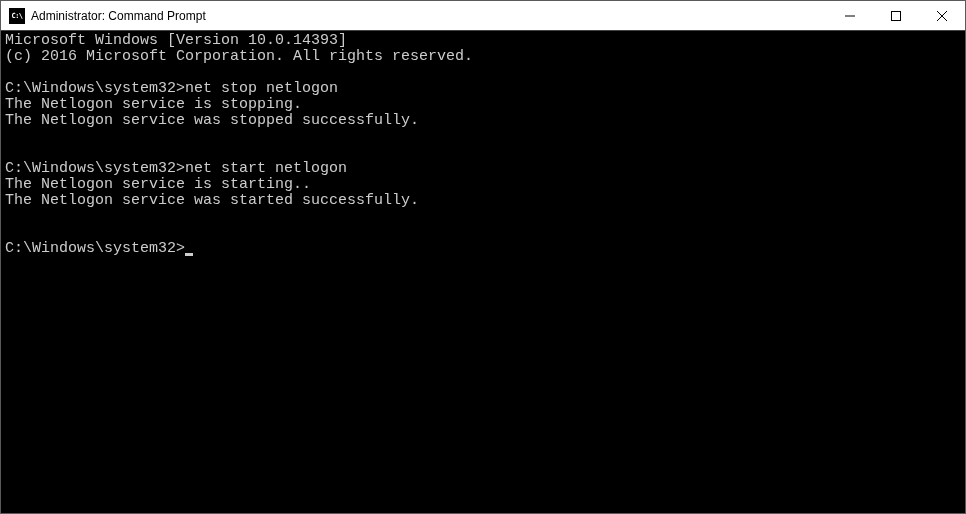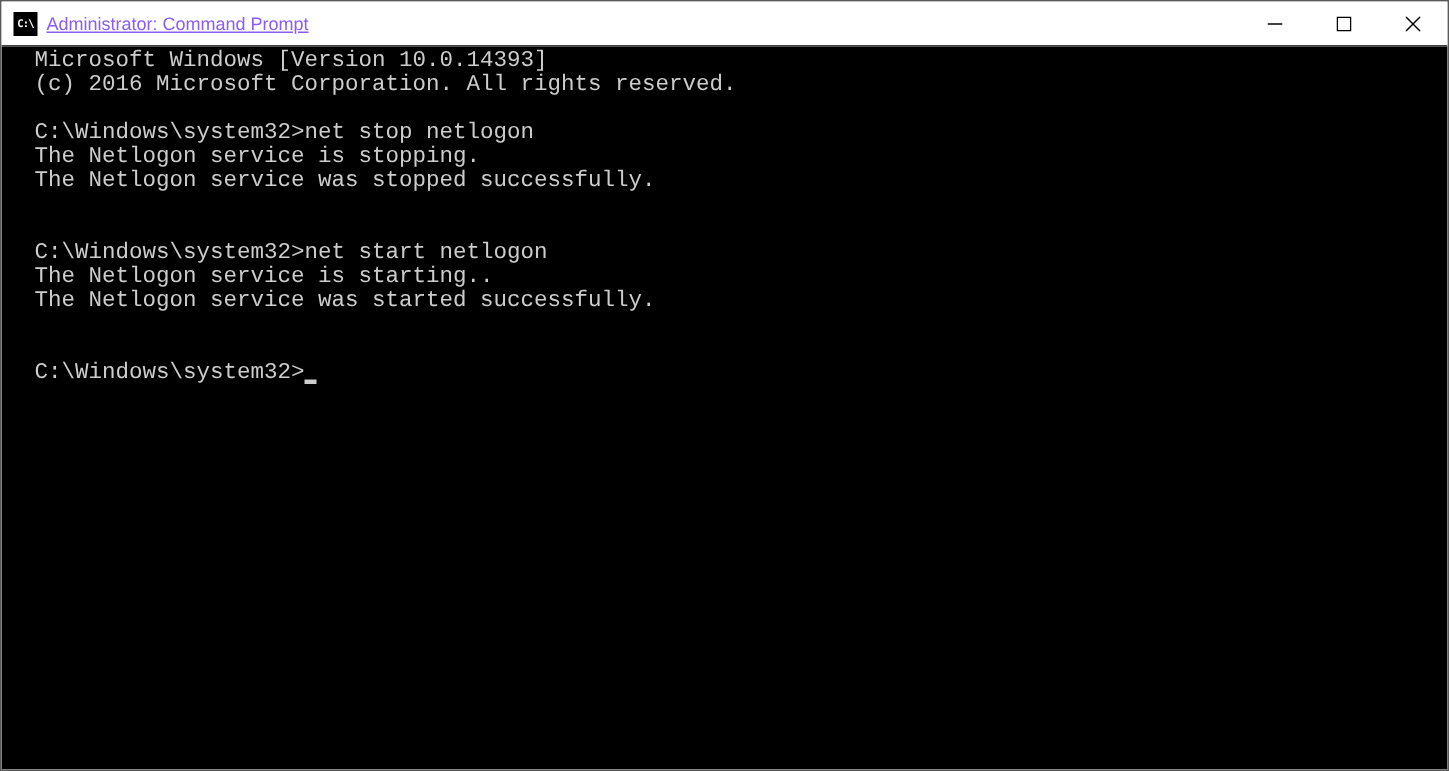--- a/index.html
+++ b/index.html
@@ -31,23 +31,22 @@
     }
     .titlebar-icon-inner {
       font-family: monospace;
       font-size: 7px;
       color: #fff;
       font-weight: bold;
       letter-spacing: -0.5px;
     }
     .titlebar-text {
       font-size: 12px;
-      color: #8b5cf6;
+      color: #000000;
       flex: 1;
-      text-decoration: underline;
     }
     .window-controls {
       display: flex;
       height: 100%;
     }
     .window-control {
       width: 46px;
       height: 100%;
       display: flex;
       align-items: center;
@@ -62,21 +61,21 @@
       height: calc(100% - 30px);
       padding: 2px 4px;
       font-family: Consolas, "Courier New", monospace;
       font-size: 15px;
       line-height: 16px;
       color: #cccccc;
       white-space: pre;
       overflow: hidden;
       position: relative;
     }
-    .terminal-line { min-height: 16px; margin-left: 18px; }
+    .terminal-line { min-height: 16px; }
     .cursor {
       display: inline-block;
       width: 8px;
       height: 3px;
       background: #cccccc;
       vertical-align: bottom;
       margin-bottom: 1px;
       animation: blink 1s steps(1) infinite;
     }
     @keyframes blink { 50% { opacity: 0; } }

